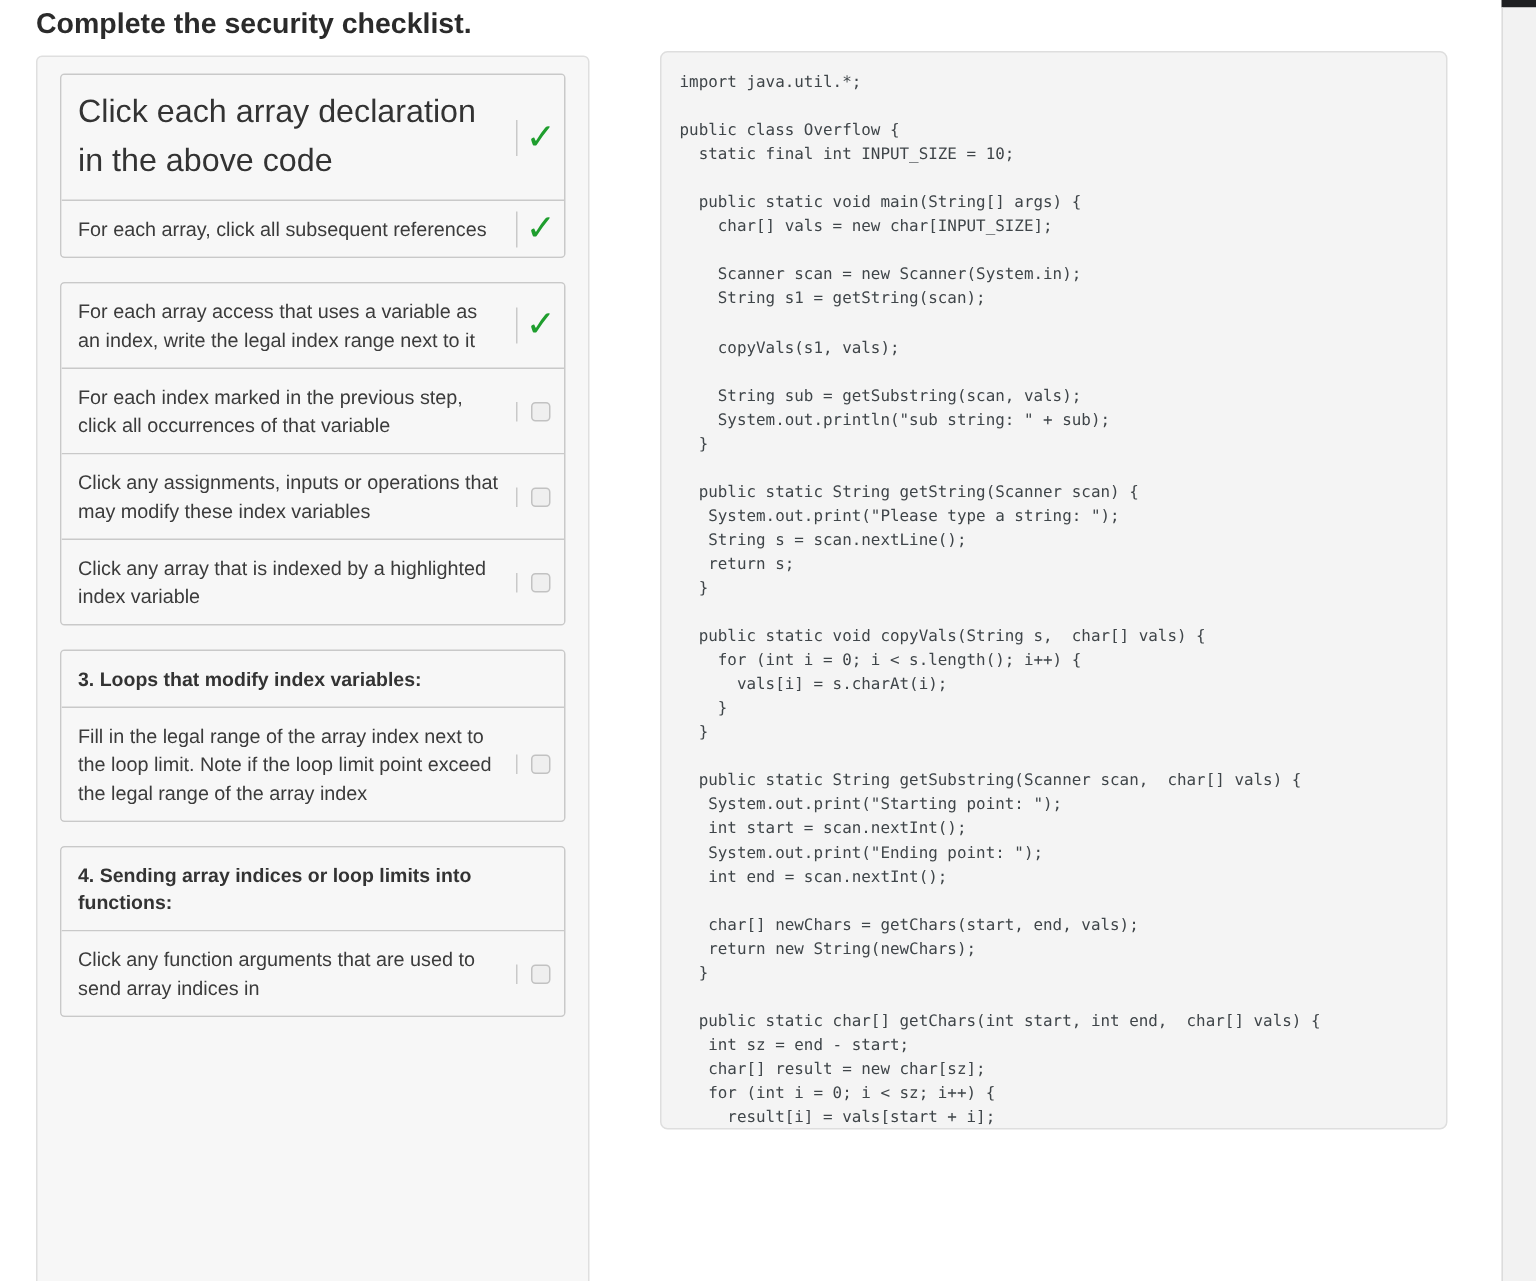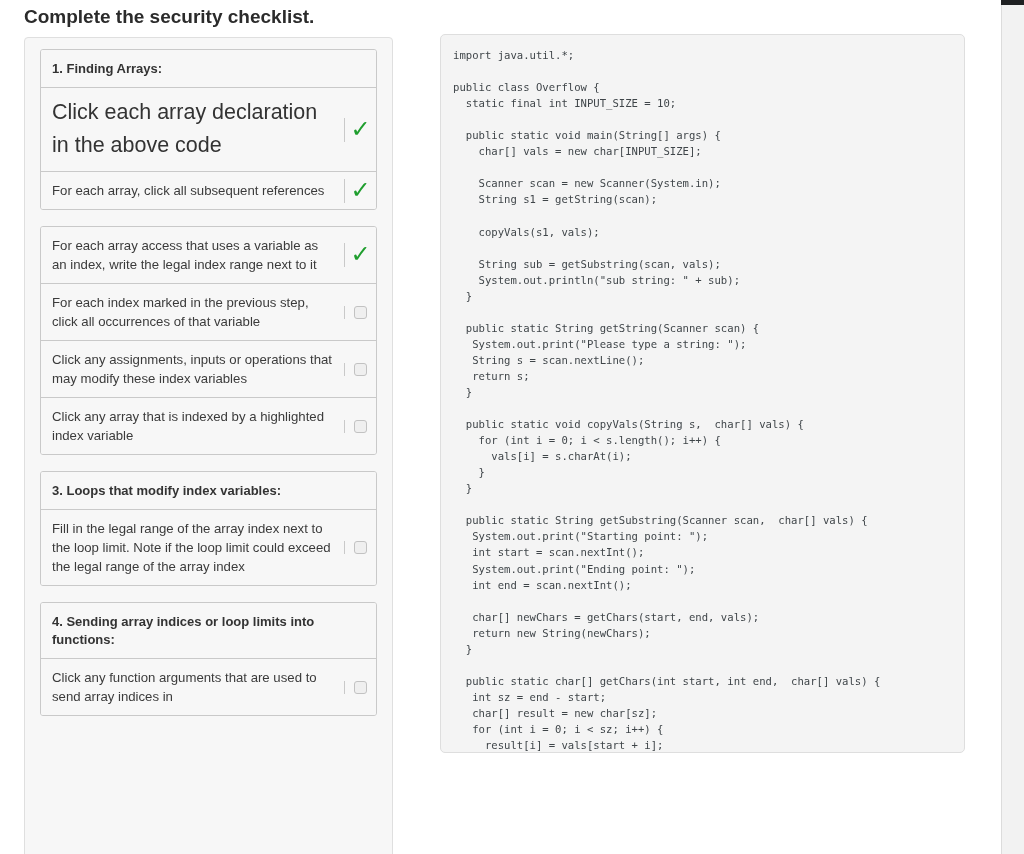--- a/index.html
+++ b/index.html
@@ -169,21 +169,20 @@
 <div id="browser-top-strip"></div>
 <div id="browser-top-accent"></div>
 
 <div id="page-root">
 
   <h1 id="page-title">Complete the security checklist.</h1>
 
   <div id="checklist-panel">
     <div id="checklist-sections">
         <div class="checklist-section">
-          <div class="section-header">1. Finding Arrays:</div>
           <div class="checklist-row">
             <div class="row-text big">Click each array declaration in the above code</div>
             <div class="row-mark">
               <span class="checkmark">✓</span>
             </div>
           </div>
           <div class="checklist-row">
             <div class="row-text">For each array, click all subsequent references</div>
             <div class="row-mark">
               <span class="checkmark">✓</span>
@@ -212,21 +211,21 @@
           <div class="checklist-row">
             <div class="row-text">Click any array that is indexed by a highlighted index variable</div>
             <div class="row-mark">
               <span class="checkbox"></span>
             </div>
           </div>
         </div>
         <div class="checklist-section">
           <div class="section-header">3. Loops that modify index variables:</div>
           <div class="checklist-row">
-            <div class="row-text">Fill in the legal range of the array index next to the loop limit. Note if the loop limit could exceed the legal range of the array index</div>
+            <div class="row-text">Fill in the legal range of the array index next to the loop limit. Note if the loop limit point exceed the legal range of the array index</div>
             <div class="row-mark">
               <span class="checkbox"></span>
             </div>
           </div>
         </div>
         <div class="checklist-section">
           <div class="section-header">4. Sending array indices or loop limits into functions:</div>
           <div class="checklist-row">
             <div class="row-text">Click any function arguments that are used to send array indices in</div>
             <div class="row-mark">

